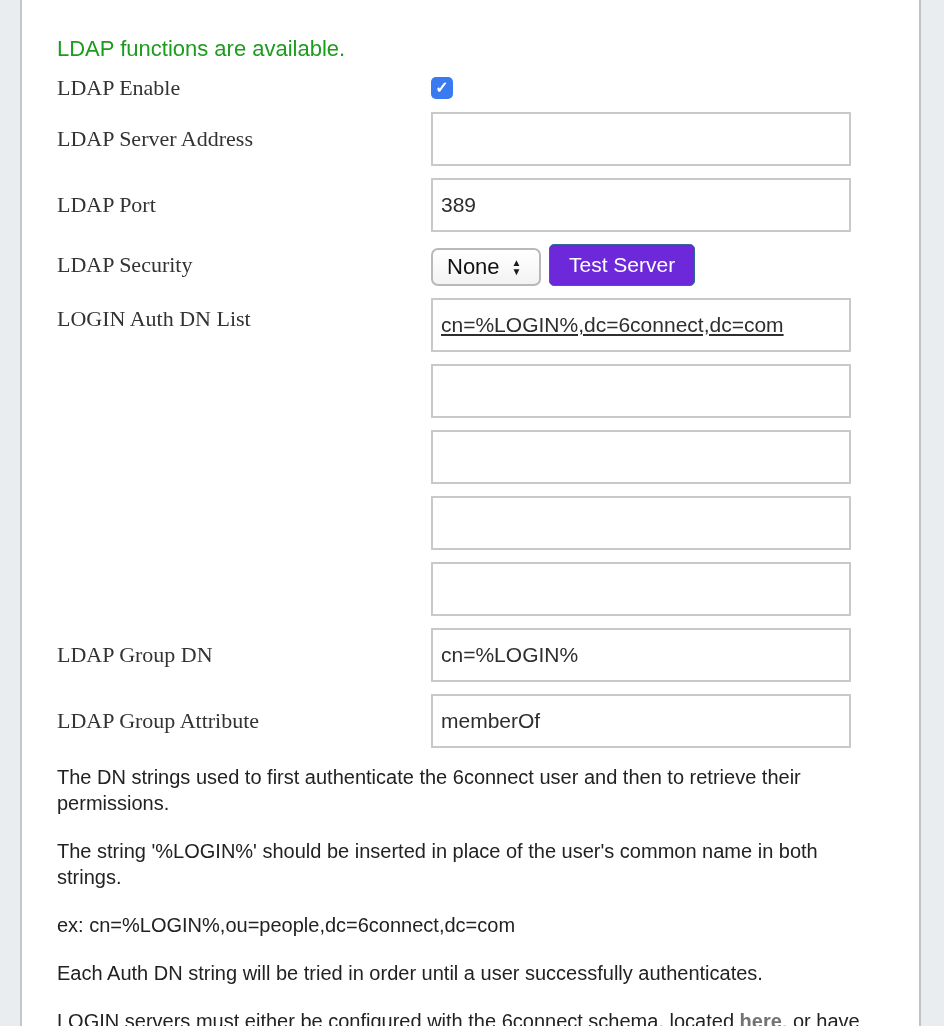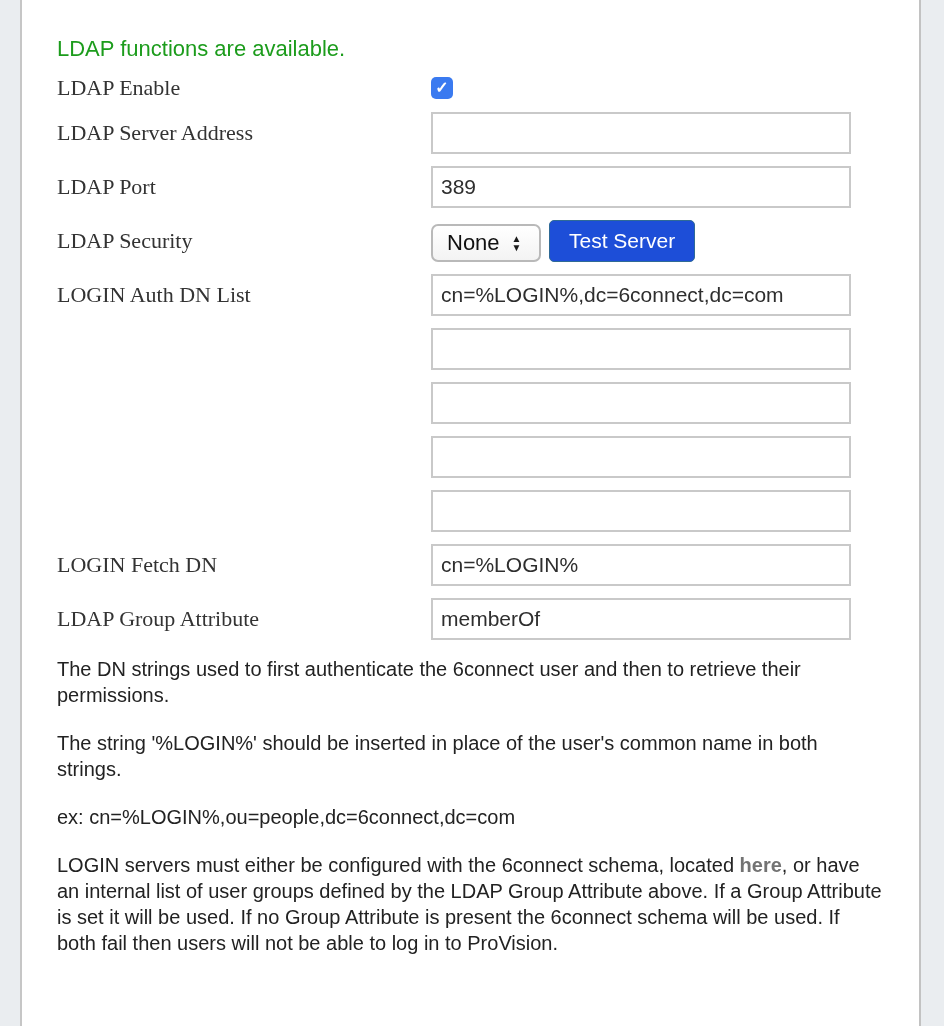--- a/index.html
+++ b/index.html
@@ -24,28 +24,28 @@
   .form-row {
     display: grid;
     grid-template-columns: 374px 1fr;
     align-items: center;
     margin-bottom: 12px;
   }
   .form-row.top-align { align-items: start; }
   .form-row.top-align .field-label { padding-top: 9px; }
   .field-label { font-size: 22px; color: #333333; line-height: 24px; font-family: Liberation Serif, serif; }
   .text-input {
-    width: 420px; height: 42px;
+    width: 420px; height: 54px;
     border: 2px solid #c9c9c9; background: #ffffff;
     font-family: "Liberation Sans", sans-serif;
     font-size: 21px; color: #2e2e2e;
     padding: 0 8px; outline: none; border-radius: 0;
     display: block;
   }
-  .stacked-inputs .text-input { margin-bottom: 12px; }
+  .stacked-inputs .text-input { margin-bottom: 12px; text-decoration: underline; }
   .stacked-inputs .text-input:last-child { margin-bottom: 0; }
   .checkbox {
     width: 22px; height: 22px; border-radius: 5px;
     background: #3a7af0;
     display: flex; align-items: center; justify-content: center;
     cursor: pointer;
   }
   .checkbox .check-glyph {
     color: #ffffff; font-size: 16px; font-weight: bold; line-height: 22px;
   }
@@ -55,21 +55,21 @@
     border: 2px solid #b9b9b9; border-radius: 7px;
     background: linear-gradient(#ffffff, #f3f3f3);
     display: inline-flex; align-items: center;
     padding: 0 10px 0 14px; cursor: pointer;
   }
   .fake-select .select-value { font-size: 22px; color: #111111; margin-right: 12px; }
   .select-arrows { display: flex; flex-direction: column; align-items: center; }
   .select-arrows span { font-size: 10px; line-height: 9px; color: #1a1a1a; }
   .btn-primary {
     margin-left: 8px; height: 42px; padding: 0 19px;
-    background: #1d4ed8; border: 1px solid #2f6a96; border-radius: 5px;
+    background: #6d28d9; border: 1px solid #2f6a96; border-radius: 5px;
     color: #ffffff; font-family: "Liberation Sans", sans-serif;
     font-size: 21px; cursor: pointer;
   }
   .help { width: 825px; margin-top: 16px; }
   .help p {
     font-size: 20px; line-height: 26px; color: #222222;
     margin: 0 0 22px 0;
   }
   .help a { color: #737373; text-decoration: none; cursor: pointer; font-weight: bold; }
 </style>
@@ -123,34 +123,35 @@
       <div class="stacked-inputs">
         <input class="text-input" type="text" value="cn=%LOGIN%,dc=6connect,dc=com" style="">
         <input class="text-input" type="text" value="" style="">
         <input class="text-input" type="text" value="" style="">
         <input class="text-input" type="text" value="" style="">
         <input class="text-input" type="text" value="" style="">
       </div>
     </div>
 
     <div class="form-row">
-      <div class="field-label">LOGIN Fetch DN</div>
+      <div class="field-label">LDAP Group DN</div>
       <div>
         <input class="text-input" type="text" value="cn=%LOGIN%" style="">
       </div>
     </div>
 
     <div class="form-row">
       <div class="field-label">LDAP Group Attribute</div>
       <div>
         <input class="text-input" type="text" value="memberOf" style="">
       </div>
     </div>
 
     <div class="help">
       <p>The DN strings used to first authenticate the 6connect user and then to retrieve their permissions.</p>
       <p>The string '%LOGIN%' should be inserted in place of the user's common name in both strings.</p>
       <p>ex: cn=%LOGIN%,ou=people,dc=6connect,dc=com</p>
+      <p>Each Auth DN string will be tried in order until a user successfully authenticates.</p>
       <p><span>LOGIN servers must either be configured with the 6connect schema, located </span><a>here</a><span>, or have an internal list of user groups defined by the LDAP Group Attribute above. If a Group Attribute is set it will be used. If no Group Attribute is present the 6connect schema will be used. If both fail then users will not be able to log in to ProVision.</span></p>
     </div>
 
   </div>
 </div>
 
 </body></html>

